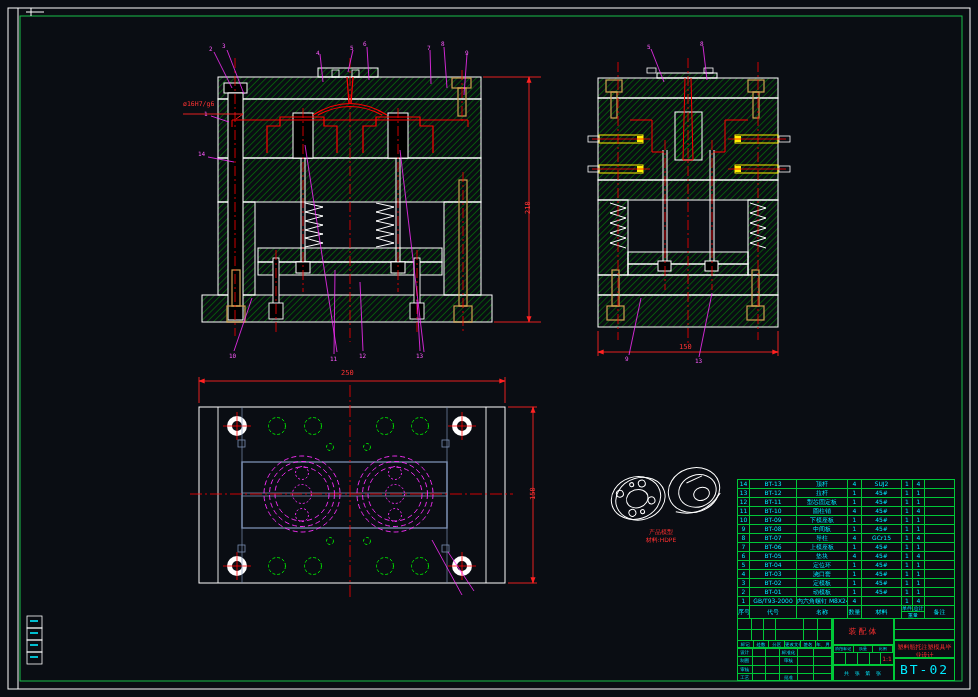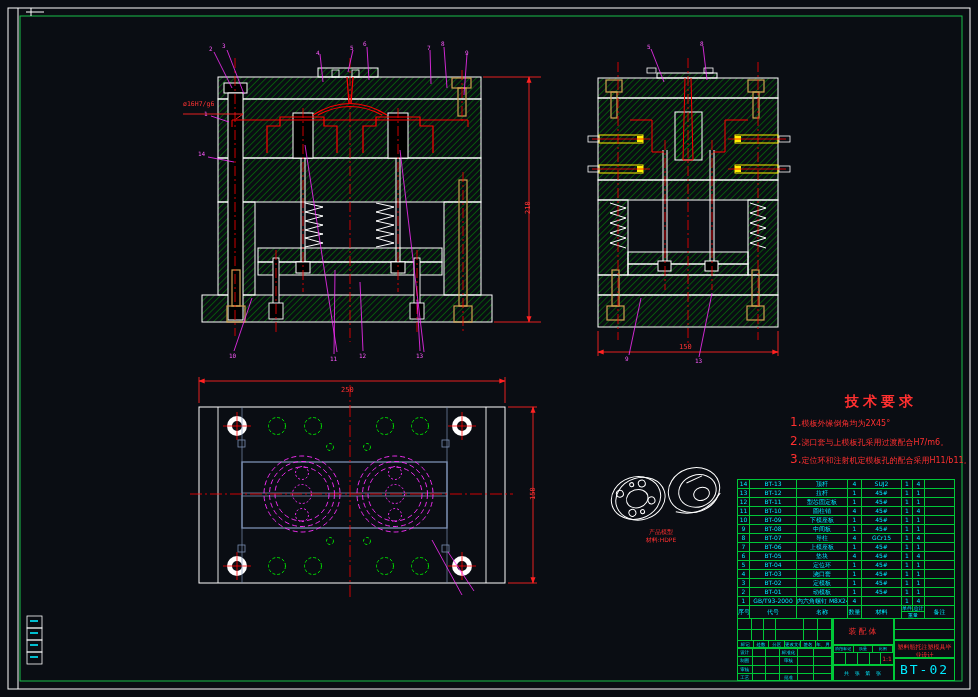--- a/index.html
+++ b/index.html
@@ -352,33 +352,24 @@
     <g transform="rotate(-18 694 490)">
       <ellipse cx="694" cy="490" rx="26" ry="22"></ellipse>
       <ellipse cx="697" cy="492" rx="19" ry="16"></ellipse>
       <ellipse cx="700" cy="496" rx="8" ry="6.5"></ellipse>
       <path d="M670,505 Q694,520 718,501"></path>
       <path d="M689,481 L706,479"></path>
     </g>
   </g>
 </svg>
 
-<div class="tech">
-  <div class="tt">技术要求</div>
-  <div class="ti">
-
-  <div class="li">1.模板外缘倒角均为2X45°</div>
-        <div class="li">2.浇口套与上模板孔采用过渡配合H7/m6。</div>
-        <div class="li">3.定位环和注射机定模板孔的配合采用H11/b11。</div>
-      </div>
-</div>
 
 <span class="ann d rot" style="left:524px;top:214px">210</span>
 <span class="ann d" style="left:679px;top:343px">150</span>
-<span class="ann d" style="left:341px;top:386px">250</span>
+<span class="ann d" style="left:341px;top:369px">250</span>
 <span class="ann d rot" style="left:529px;top:500px">150</span>
 <span class="ann d" style="left:183px;top:100px;font-size:6.5px">ø16H7/g6</span>
 
 <span class="ann b" style="left:209px;top:45px">2</span>
 <span class="ann b" style="left:222px;top:42px">3</span>
 <span class="ann b" style="left:316px;top:49px">4</span>
 <span class="ann b" style="left:350px;top:44px">5</span>
 <span class="ann b" style="left:363px;top:40px">6</span>
 <span class="ann b" style="left:427px;top:44px">7</span>
 <span class="ann b" style="left:441px;top:40px">8</span>

